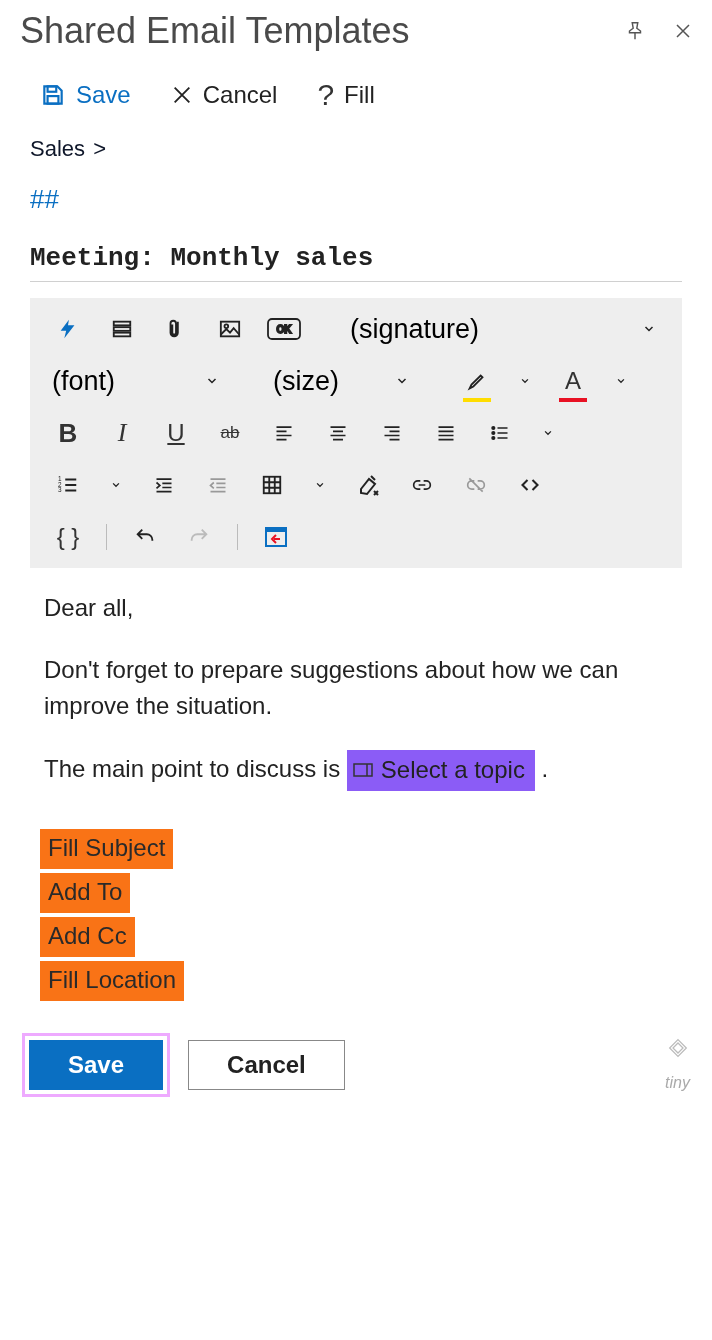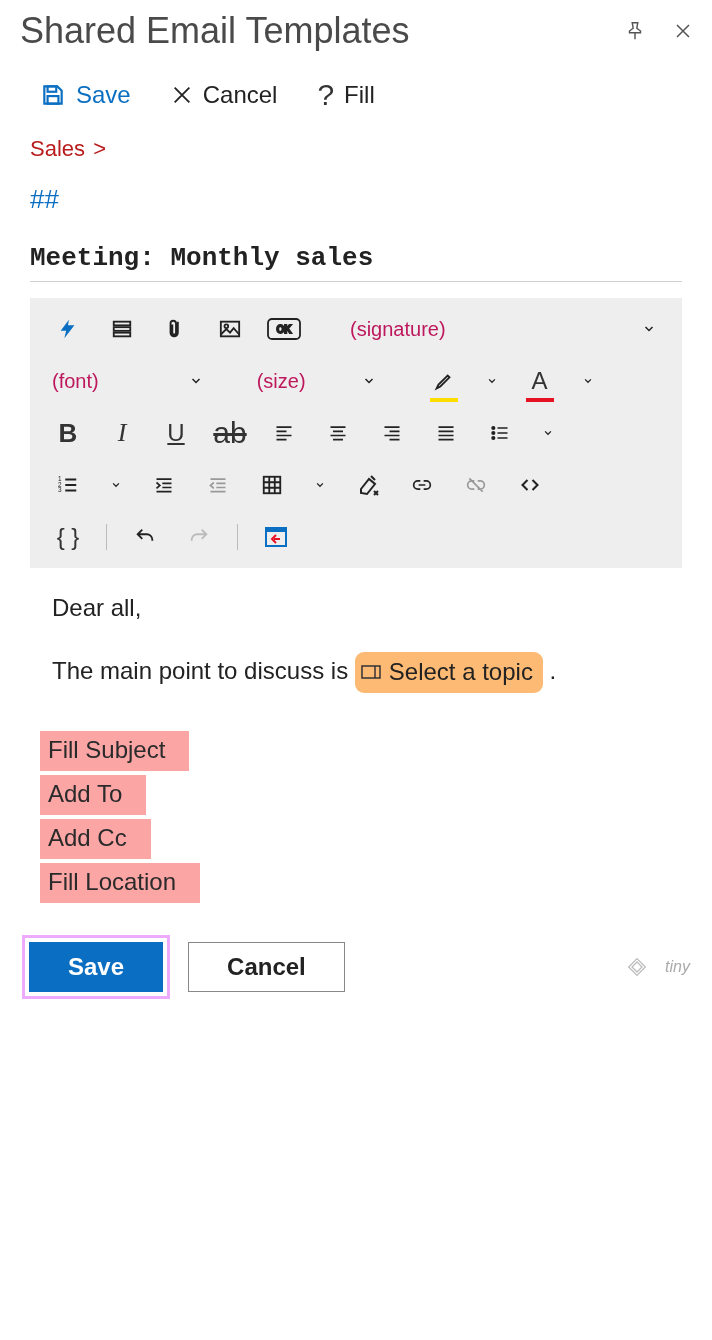--- a/index.html
+++ b/index.html
@@ -37,21 +37,21 @@
     display: flex;
     align-items: center;
     gap: 10px;
     font-size: 24px;
     cursor: pointer;
   }
   .topbar-btn.save { color: #0a6fc2; }
   .breadcrumb {
     padding: 10px 30px 0 30px;
     font-size: 22px;
-    color: #b91c1c;
+    color: #0f172a;
   }
   .breadcrumb .sep { margin-left: 2px; }
   .hash {
     padding: 22px 30px 6px 30px;
     font-size: 26px;
     color: #0a6fc2;
   }
   .subject {
     margin: 22px 30px 0 30px;
     font-size: 26px;
@@ -78,22 +78,22 @@
     width: 40px;
     height: 34px;
     display: flex;
     align-items: center;
     justify-content: center;
     color: #333;
     font-size: 22px;
     cursor: pointer;
   }
   .tb-text {
-    font-size: 20px;
-    color: #be185d;
+    font-size: 27px;
+    color: #000000;
     padding: 0 4px;
     cursor: pointer;
   }
   .chev {
     font-size: 14px;
     color: #444;
     padding: 0 6px;
     cursor: pointer;
     display: inline-flex;
     align-items: center;
@@ -115,41 +115,40 @@
   .txt-red::after {
     content: "";
     position: absolute;
     left: 6px; right: 6px; bottom: -4px;
     height: 4px;
     background: #e81123;
   }
   .bold-b { font-weight: 800; font-size: 26px;}
   .italic-i { font-style: italic; font-family: "Times New Roman", serif; font-size: 26px;}
   .under-u { text-decoration: underline; font-size: 24px;}
-  .strike-s { text-decoration: line-through; font-size: 30px;}
+  .strike-s { text-decoration: line-through; font-size: 17px;}
   .body-area {
     padding: 22px 30px 0 40px;
     font-size: 24px;
     color: #222;
     line-height: 1.5;
   }
-  .body-area p { margin: 0 0 26px 12px; }
+  .body-area p { margin: 0 0 26px 4px; }
   .macro {
-    background: #fca5a5;
+    background: #f97316;
     color: #2a2a2a;
-    padding: 1px 24px 3px 8px;
+    padding: 1px 8px 3px 8px;
     display: inline-block;
   }
   .macro-field{
-    background: #fdba74;
+    background: #8b5cf6;
     padding: 2px 10px 3px 6px;
     display: inline-flex;
     align-items: center;
     gap: 8px;
-    border-radius: 9px;
   }
   .macro-list { margin-top: 36px; }
   .macro-list .macro { margin: 2px 0; display: inline-block;}
   .macro-list div { margin: 0;}
   .footer {
     display: flex;
     align-items: center;
     gap: 18px;
     padding: 30px 22px 16px 22px;
   }
@@ -174,21 +173,21 @@
     border: 1px solid #888;
     color: #222;
     font-weight: 600;
   }
   .tiny-logo {
     margin-left: auto;
     color: #aaa;
     text-align: center;
     font-size: 16px;
     display: flex;
-    flex-direction: row;
+    flex-direction: column;
     align-items: center;
     gap: 16px;
   }
   .sep-bar {
     width: 1px;
     height: 26px;
     background: #bbb;
     margin: 0 4px;
   }
   svg { display: block; }
@@ -442,20 +441,21 @@
           <rect x="2" y="3" width="20" height="4" fill="#0a6fc2"></rect>
           <rect x="2" y="3" width="20" height="18" stroke="#0a6fc2" stroke-width="2" fill="none"></rect>
           <path d="M16 14l-6 0M12 10l-4 4 4 4" stroke="#e81123" stroke-width="2" fill="none"></path>
         </svg>
     </span>
   </div>
 </div>
 
 <div class="body-area">
   <p>Dear all,</p>
+  <p>Don't forget to prepare suggestions about how we can improve the situation.</p>
   <p>
     <span>The main point to discuss is </span>
     <span class="macro-field">
       <span>
         <svg width="20" height="14" viewBox="0 0 20 14" stroke="#333" fill="none" stroke-width="1.5">
             <rect x="1" y="1" width="18" height="12"></rect>
             <path d="M14 1v12"></path>
           </svg>
       </span>
       <span>Select a topic</span>

